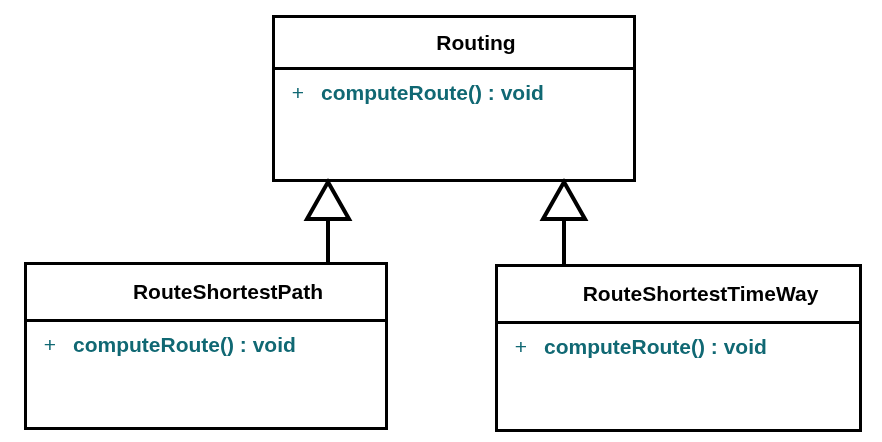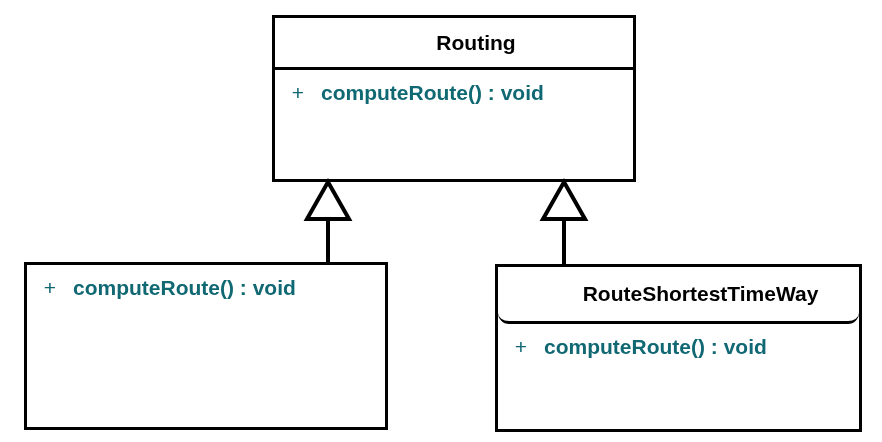--- a/index.html
+++ b/index.html
@@ -83,21 +83,21 @@
     height: 168px;
   }
   #box-shortest-path .uml-class-header { height: 57px; }
 
   #box-shortest-time-way {
     left: 495px;
     top: 264px;
     width: 367px;
     height: 168px;
   }
-  #box-shortest-time-way .uml-class-header { height: 57px; border-radius: 11px; }
+  #box-shortest-time-way .uml-class-header { height: 57px; }
 
   
   .generalization {
     position: absolute;
     overflow: visible;
   }
   .generalization svg {
     display: block;
     overflow: visible;
   }
@@ -125,20 +125,23 @@
     </div>
     <div class="uml-class-body">
       <div class="uml-member">
         <span class="uml-member-visibility">+</span>
         <span class="uml-member-signature">computeRoute() : void</span>
       </div>
     </div>
   </div>
 
   <div class="uml-class" id="box-shortest-path">
+    <div class="uml-class-header">
+      <span class="uml-class-title">RouteShortestPath</span>
+    </div>
     <div class="uml-class-body">
       <div class="uml-member">
         <span class="uml-member-visibility">+</span>
         <span class="uml-member-signature">computeRoute() : void</span>
       </div>
     </div>
   </div>
 
   <div class="uml-class" id="box-shortest-time-way">
     <div class="uml-class-header">

